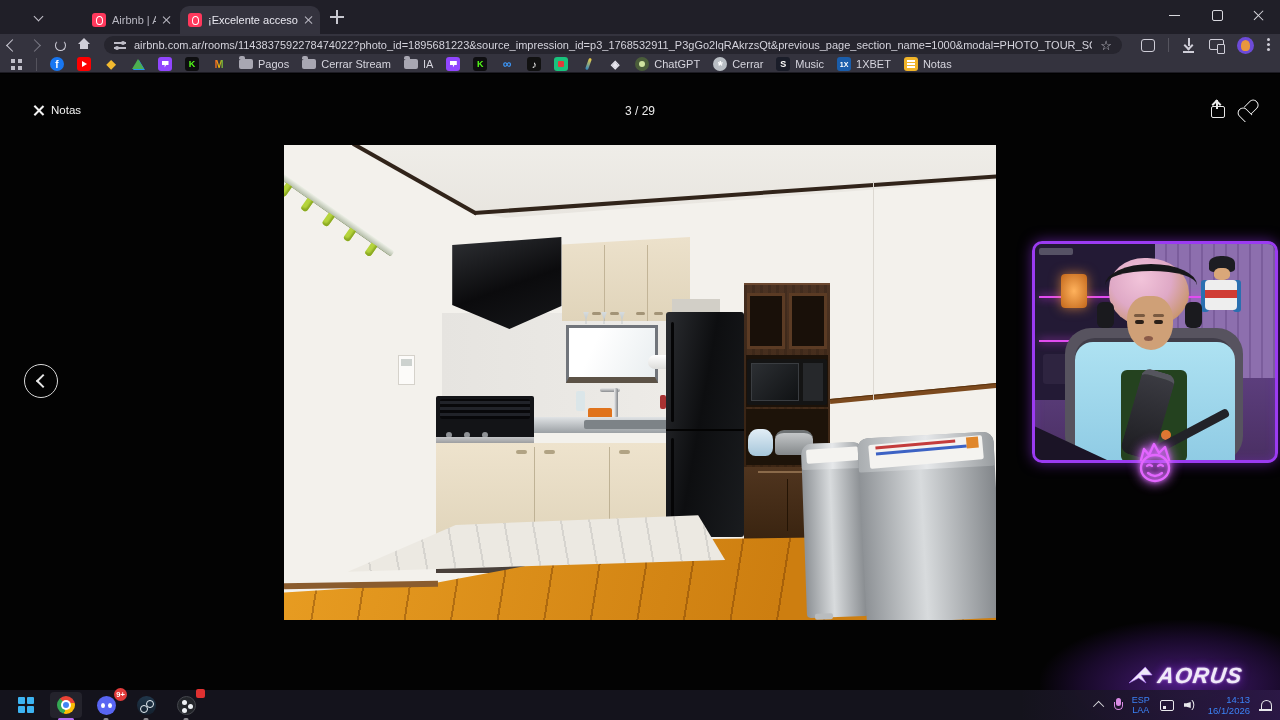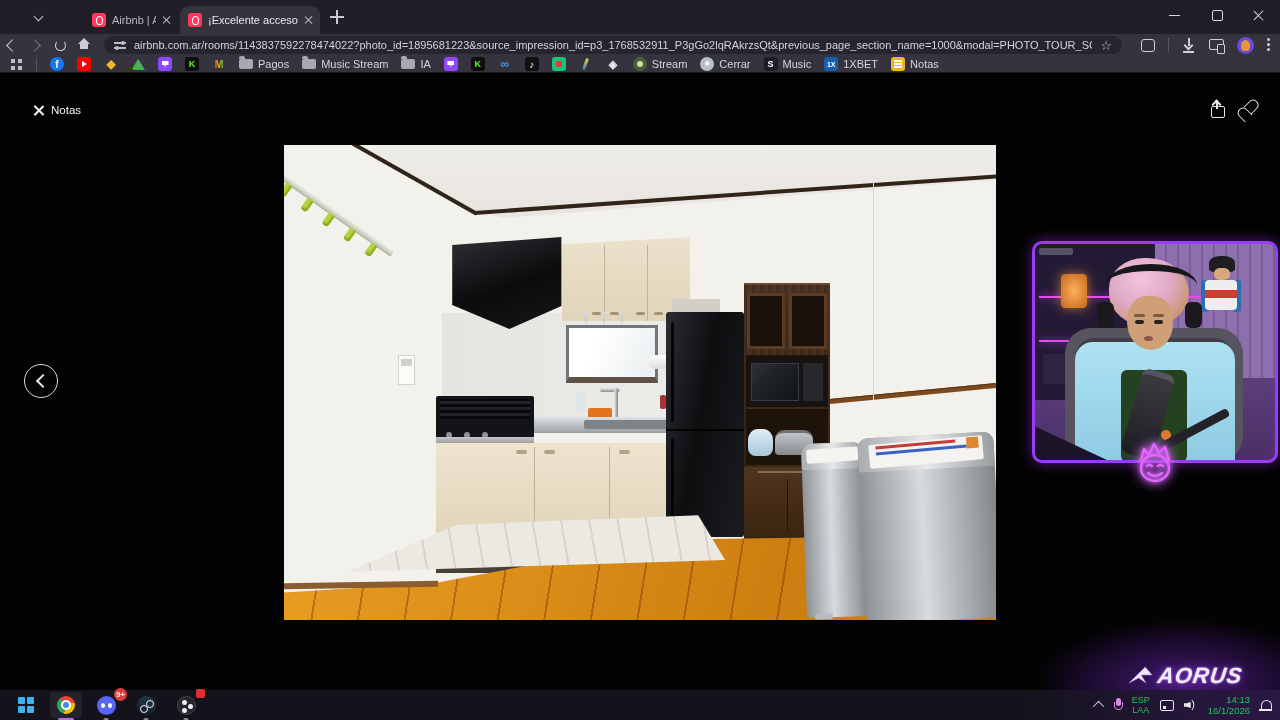--- a/index.html
+++ b/index.html
@@ -293,21 +293,21 @@
     background:#e23b3b; color:#fff; font-size:7.5px; font-weight:bold; display:flex; align-items:center;
     justify-content:center; padding:0 2px; }
   .steam-ic { width:19px; height:19px; border-radius:50%; background:linear-gradient(#20364a,#14202e); position:relative; }
   .steam-ic::before { content:""; position:absolute; left:3px; top:9px; width:6px; height:6px; border:1.8px solid #e8f0f6; border-radius:50%; }
   .steam-ic::after { content:""; position:absolute; left:9px; top:4px; width:6px; height:6px; border:1.8px solid #e8f0f6; border-radius:50%; }
   .obs-ic { width:19px; height:19px; border-radius:50%; background:#23252a; border:1px solid #44464c; position:relative; }
   .obs-ic::before { content:""; position:absolute; left:4px; top:3px; width:5px; height:5px; border-radius:50%;
     background:#eef0f4; box-shadow:6px 4px 0 #eef0f4, 0 8px 0 #eef0f4; }
   .obs-badge { position:absolute; top:-3px; right:-3px; width:9px; height:9px; background:#e03131; border-radius:2px; }
 
-  #task-right { display:flex; align-items:center; gap:10px; padding-right:8px; z-index:1; color:#22c55e; }
+  #task-right { display:flex; align-items:center; gap:10px; padding-right:8px; z-index:1; color:#3b82f6; }
   .tray-caret { width:8px; height:8px; border-left:1.6px solid #d8d8dc; border-top:1.6px solid #d8d8dc;
     transform:rotate(45deg) translateY(2px); }
   .mic-tray { width:8px; height:14px; position:relative; }
   .mic-tray::before { content:""; position:absolute; left:2px; top:0; width:5px; height:8px; background:#d98ae4; border-radius:3px; }
   .mic-tray::after { content:""; position:absolute; left:0.5px; top:4px; width:7px; height:7px;
     border:1.4px solid #d98ae4; border-top:0; border-radius:0 0 6px 6px; }
   .lang { font-size:9px; line-height:1.15; text-align:center; }
   .net-ic { width:14px; height:11px; border:1.4px solid #e8e8ec; border-radius:2px; position:relative; }
   .net-ic::after { content:""; position:absolute; left:2px; bottom:1px; width:3px; height:3px; background:#e8e8ec; }
   .spk-ic { width:14px; height:12px; position:relative; }
@@ -379,36 +379,36 @@
     <span class="bicon ic-drv"></span>
     <span class="bicon ic-tw"></span>
     <span class="bicon ic-kick"></span>
     <span class="bicon ic-gm"></span>
     <span class="bm">
         <span class="folder"></span>
         <span>Pagos</span>
       </span>
     <span class="bm">
         <span class="folder"></span>
-        <span>Music Stream</span>
+        <span>Cerrar Stream</span>
       </span>
     <span class="bm">
         <span class="folder"></span>
         <span>IA</span>
       </span>
     <span class="bicon ic-tw"></span>
     <span class="bicon ic-kick"></span>
     <span class="bicon ic-meta"></span>
     <span class="bicon ic-tt"></span>
     <span class="bicon ic-green"></span>
     <span class="bicon ic-quill"></span>
     <span class="bicon ic-diam"></span>
     <span class="bm">
         <span class="bicon ic-kicklet"></span>
-        <span>Stream</span>
+        <span>ChatGPT</span>
       </span>
     <span class="bm">
         <span class="bicon ic-gpt"></span>
         <span>Cerrar</span>
       </span>
     <span class="bm">
         <span class="bicon ic-stake"></span>
         <span>Music</span>
       </span>
     <span class="bm">
@@ -419,20 +419,21 @@
         <span class="bicon ic-notas"></span>
         <span>Notas</span>
       </span>
   </div>
 
   <div id="page">
     <div id="closebtn">
       <span class="x-ic"></span>
       <span>Notas</span>
     </div>
+    <div id="counter">3 / 29</div>
     <div id="viewer-actions">
       <span class="share-ic">
           <span></span>
         </span>
       <span class="heart-ic"></span>
     </div>
     <div id="prevbtn"></div>
 
     <div id="photo">
       <div class="abs ceiling"></div>

